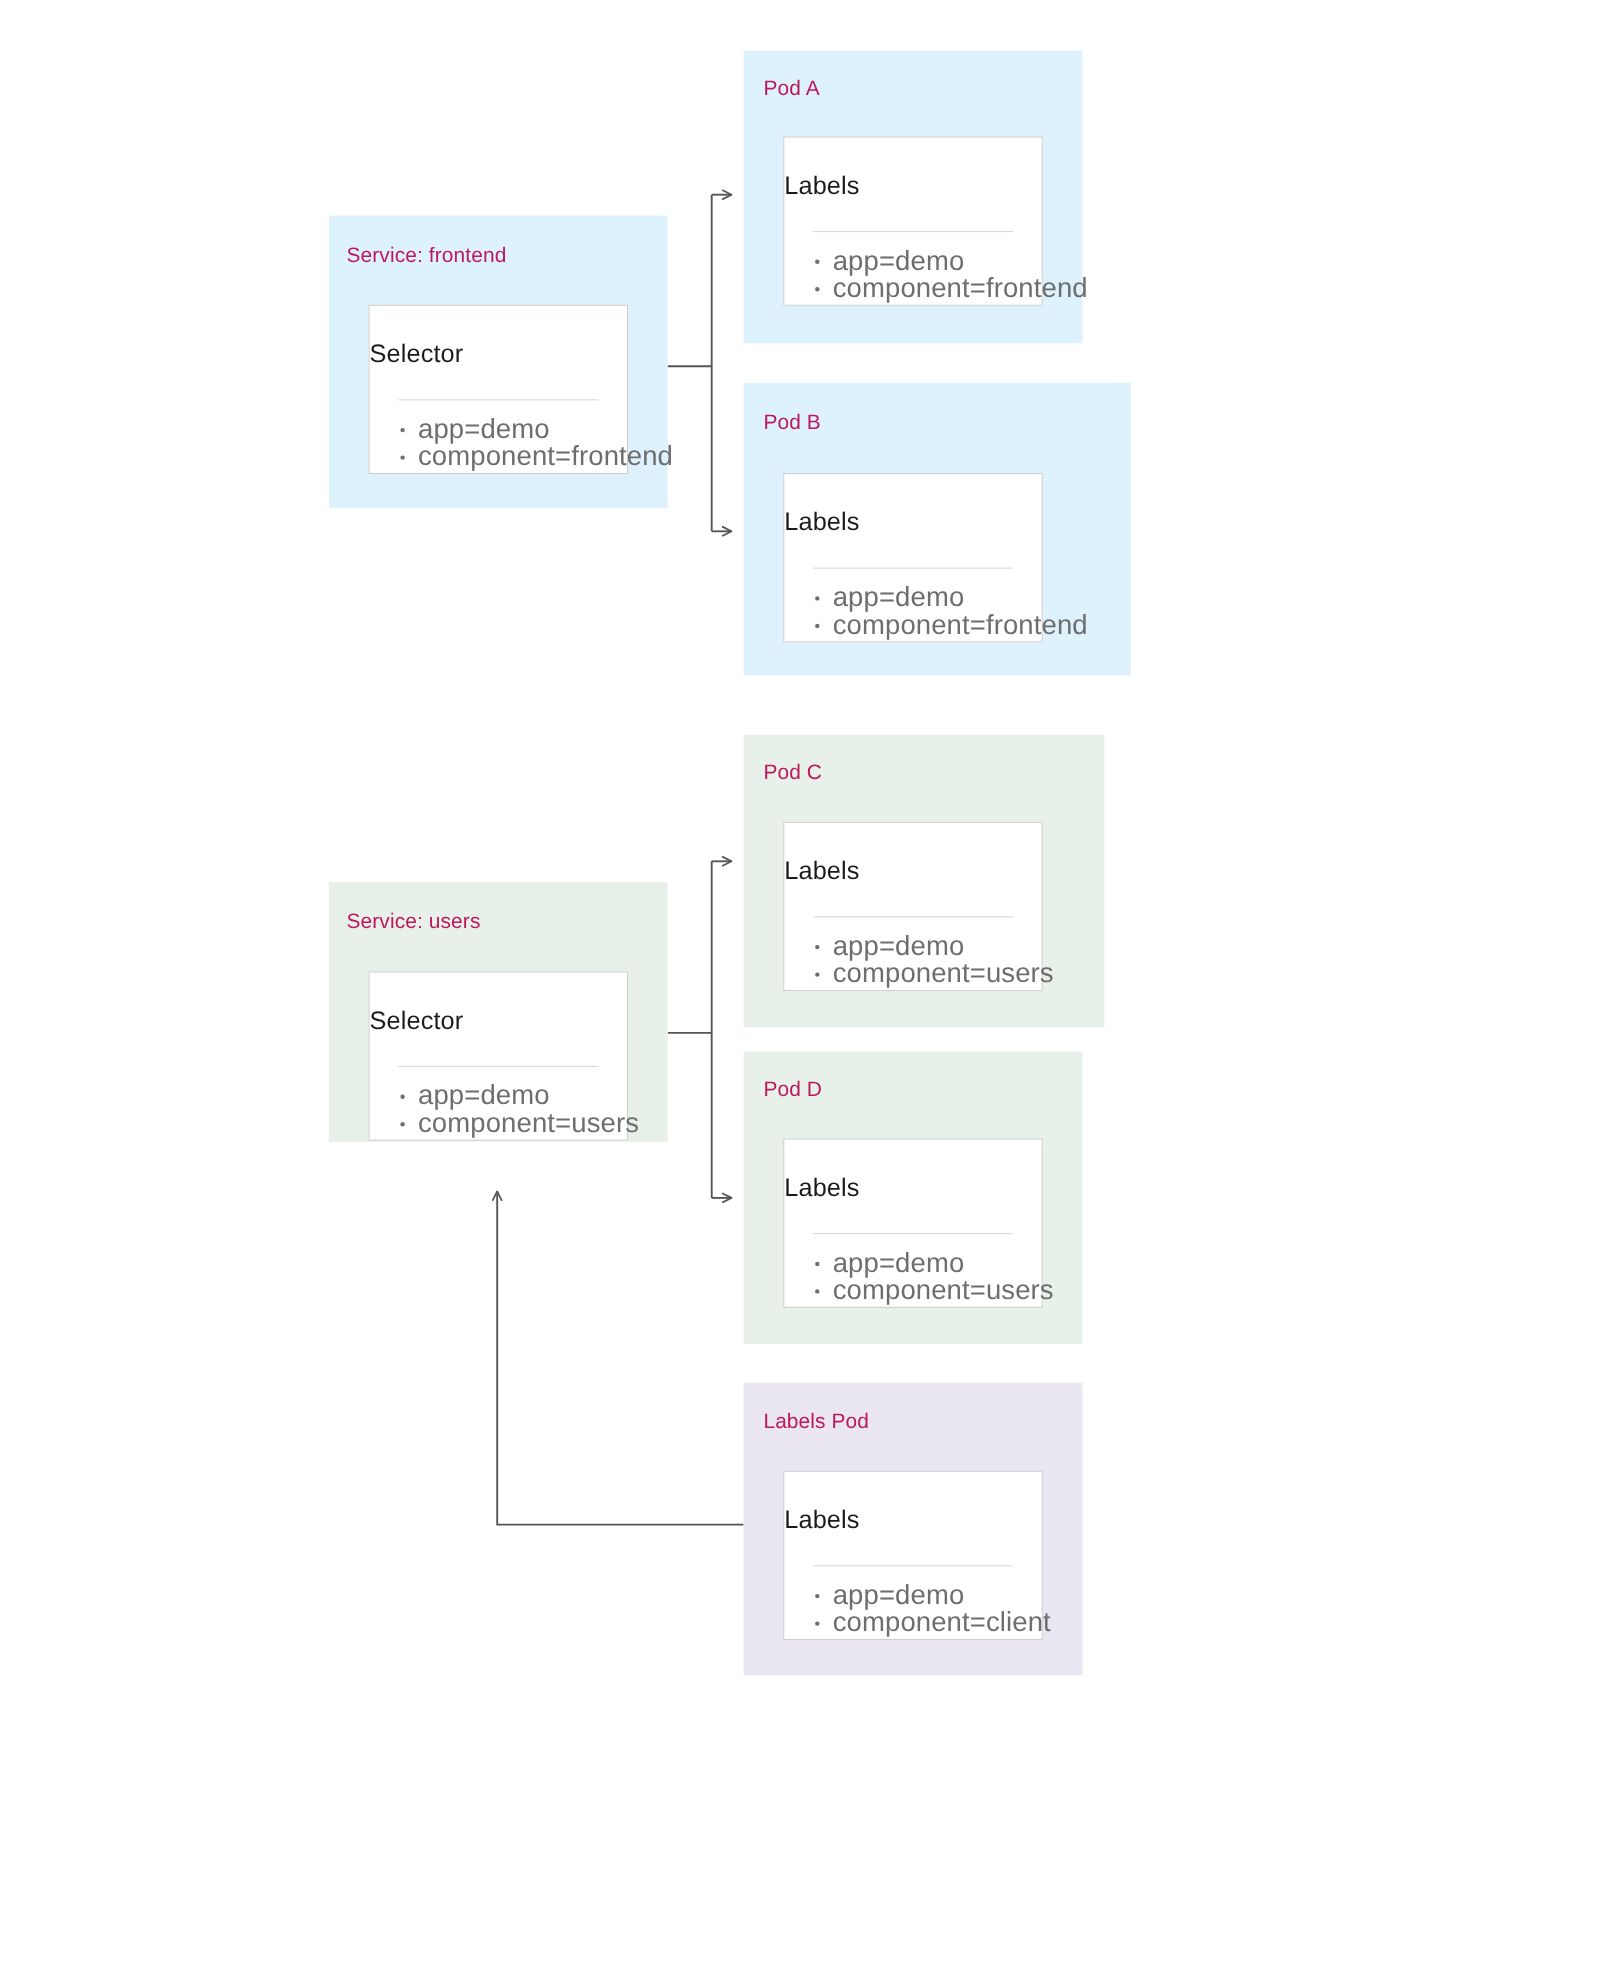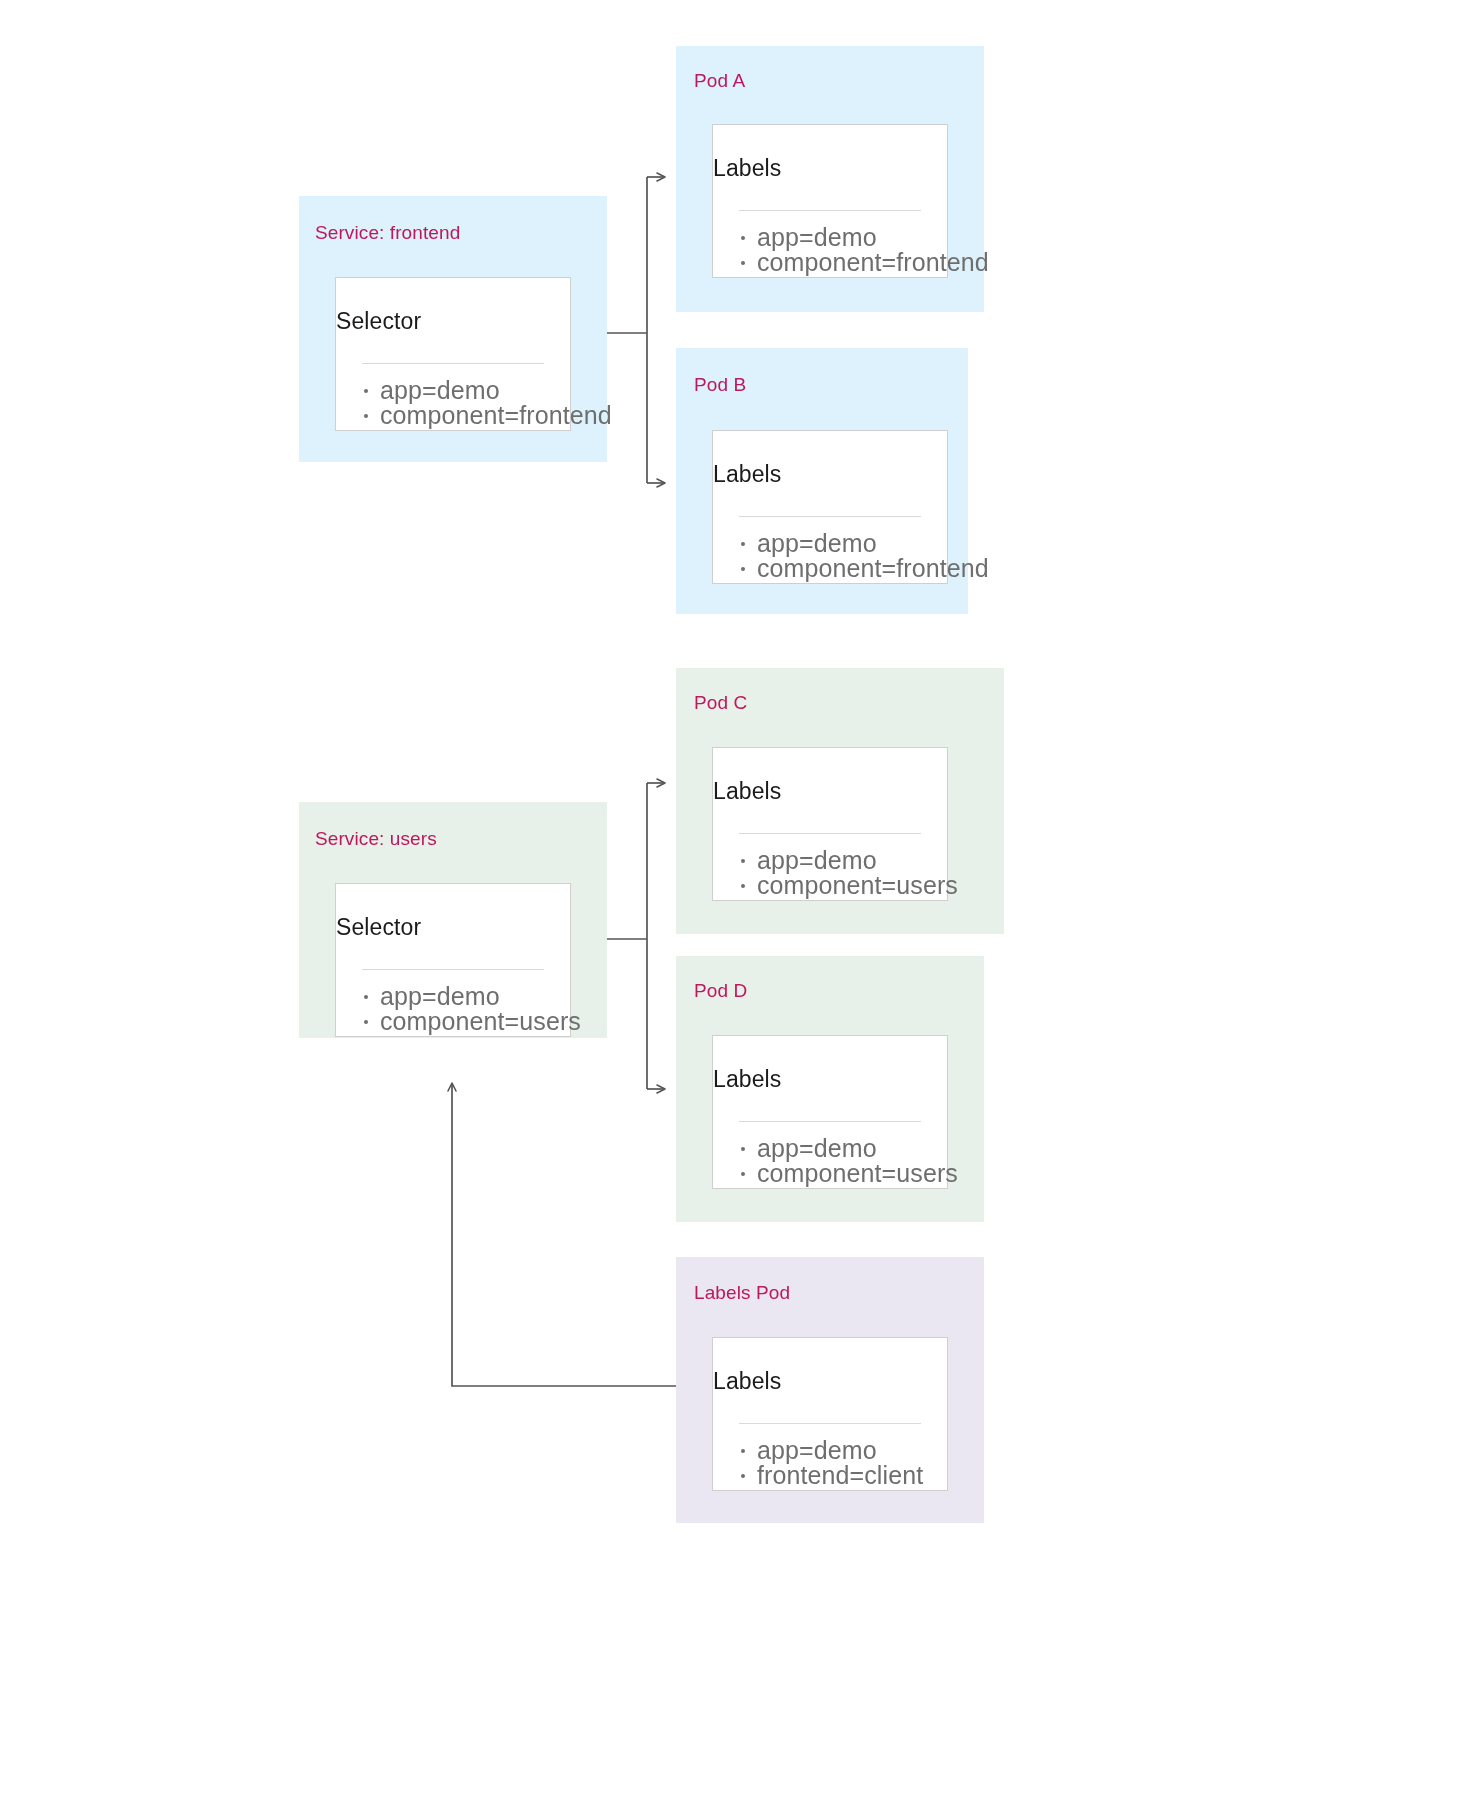--- a/index.html
+++ b/index.html
@@ -136,21 +136,21 @@
     <div class="card" style="left:36px; top:78px; width:236px; height:154px;">
       <div class="card-title">Labels</div>
       <div class="card-rule"></div>
       <ul class="card-list">
         <li>app=demo</li>
         <li>component=frontend</li>
       </ul>
     </div>
   </div>
 
-  <div class="group" style="left:676px; top:348px; width:292px; height:266px; background:#ddf2fd;text-decoration:underline;">
+  <div class="group" style="left:676px; top:348px; width:352px; height:266px; background:#ddf2fd;text-decoration:underline;">
     <div class="group-title" style="left:18px; top:26px;">Pod B</div>
     <div class="card" style="left:36px; top:82px; width:236px; height:154px;">
       <div class="card-title">Labels</div>
       <div class="card-rule"></div>
       <ul class="card-list">
         <li>app=demo</li>
         <li>component=frontend</li>
       </ul>
     </div>
   </div>
@@ -191,18 +191,18 @@
     </div>
   </div>
 
   <div class="group" style="left:676px; top:1257px; width:308px; height:266px; background:#eae6f2;">
     <div class="group-title" style="left:18px; top:25px;">Labels Pod</div>
     <div class="card" style="left:36px; top:80px; width:236px; height:154px;">
       <div class="card-title">Labels</div>
       <div class="card-rule"></div>
       <ul class="card-list">
         <li>app=demo</li>
-        <li>frontend=client</li>
+        <li>component=client</li>
       </ul>
     </div>
   </div>
 
 </div>
 
 </body></html>

